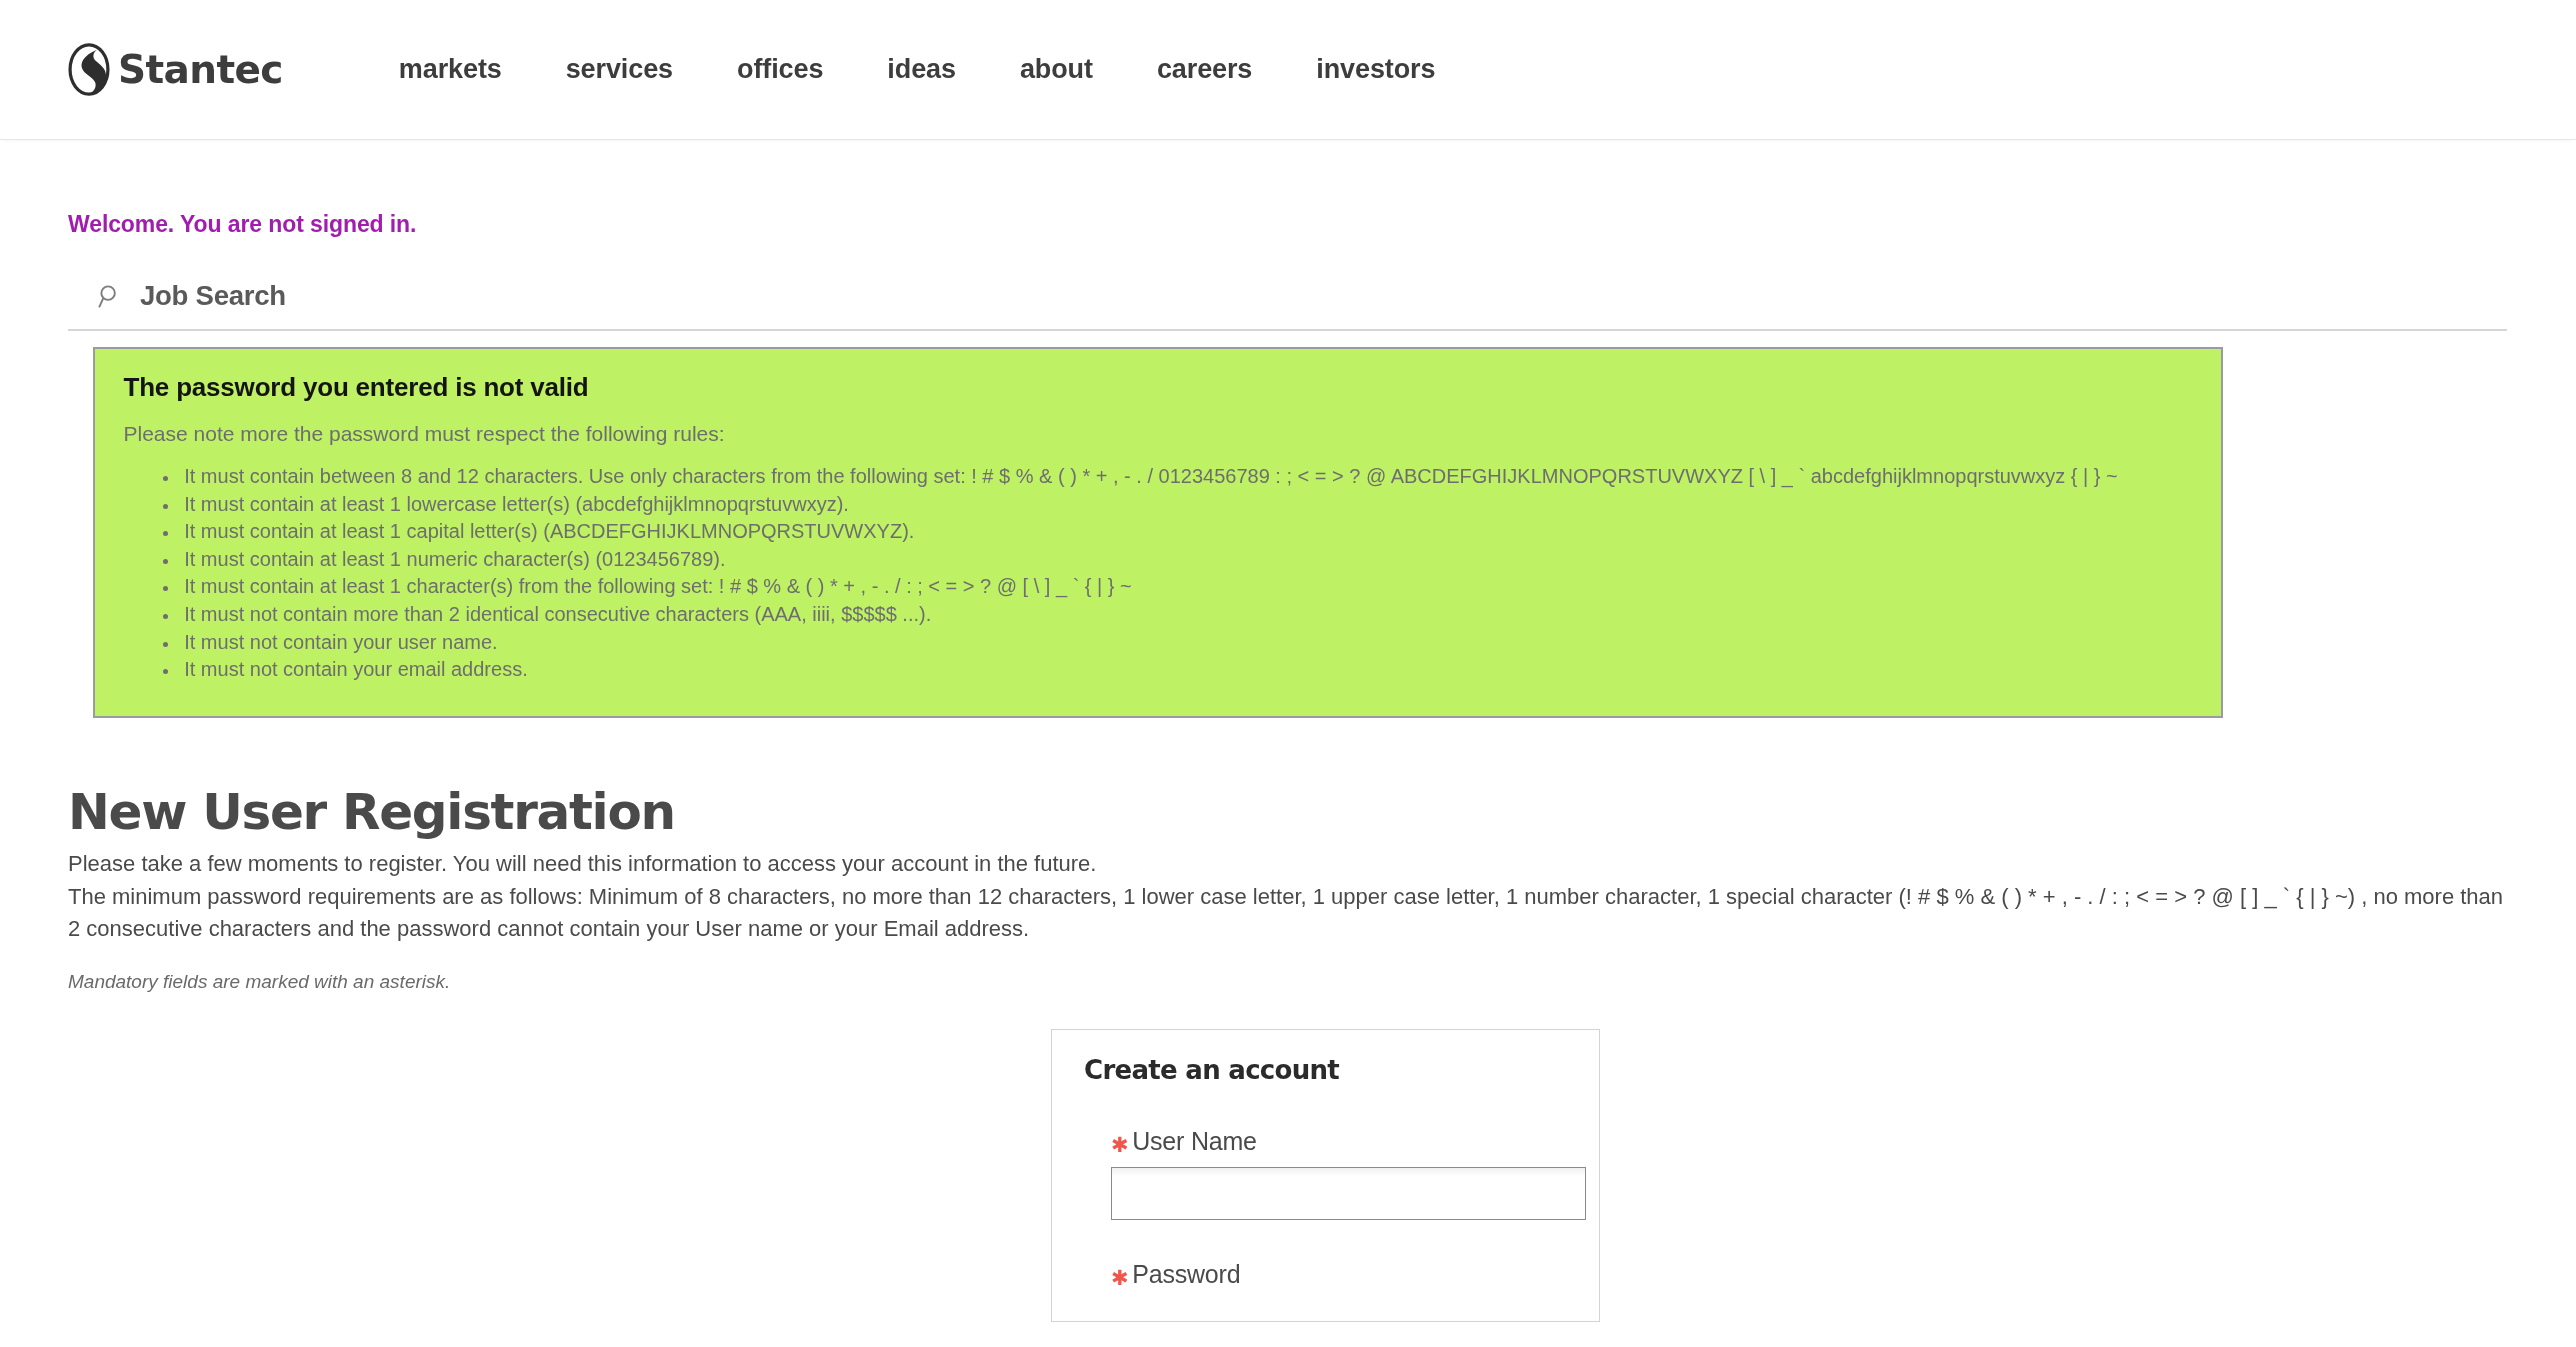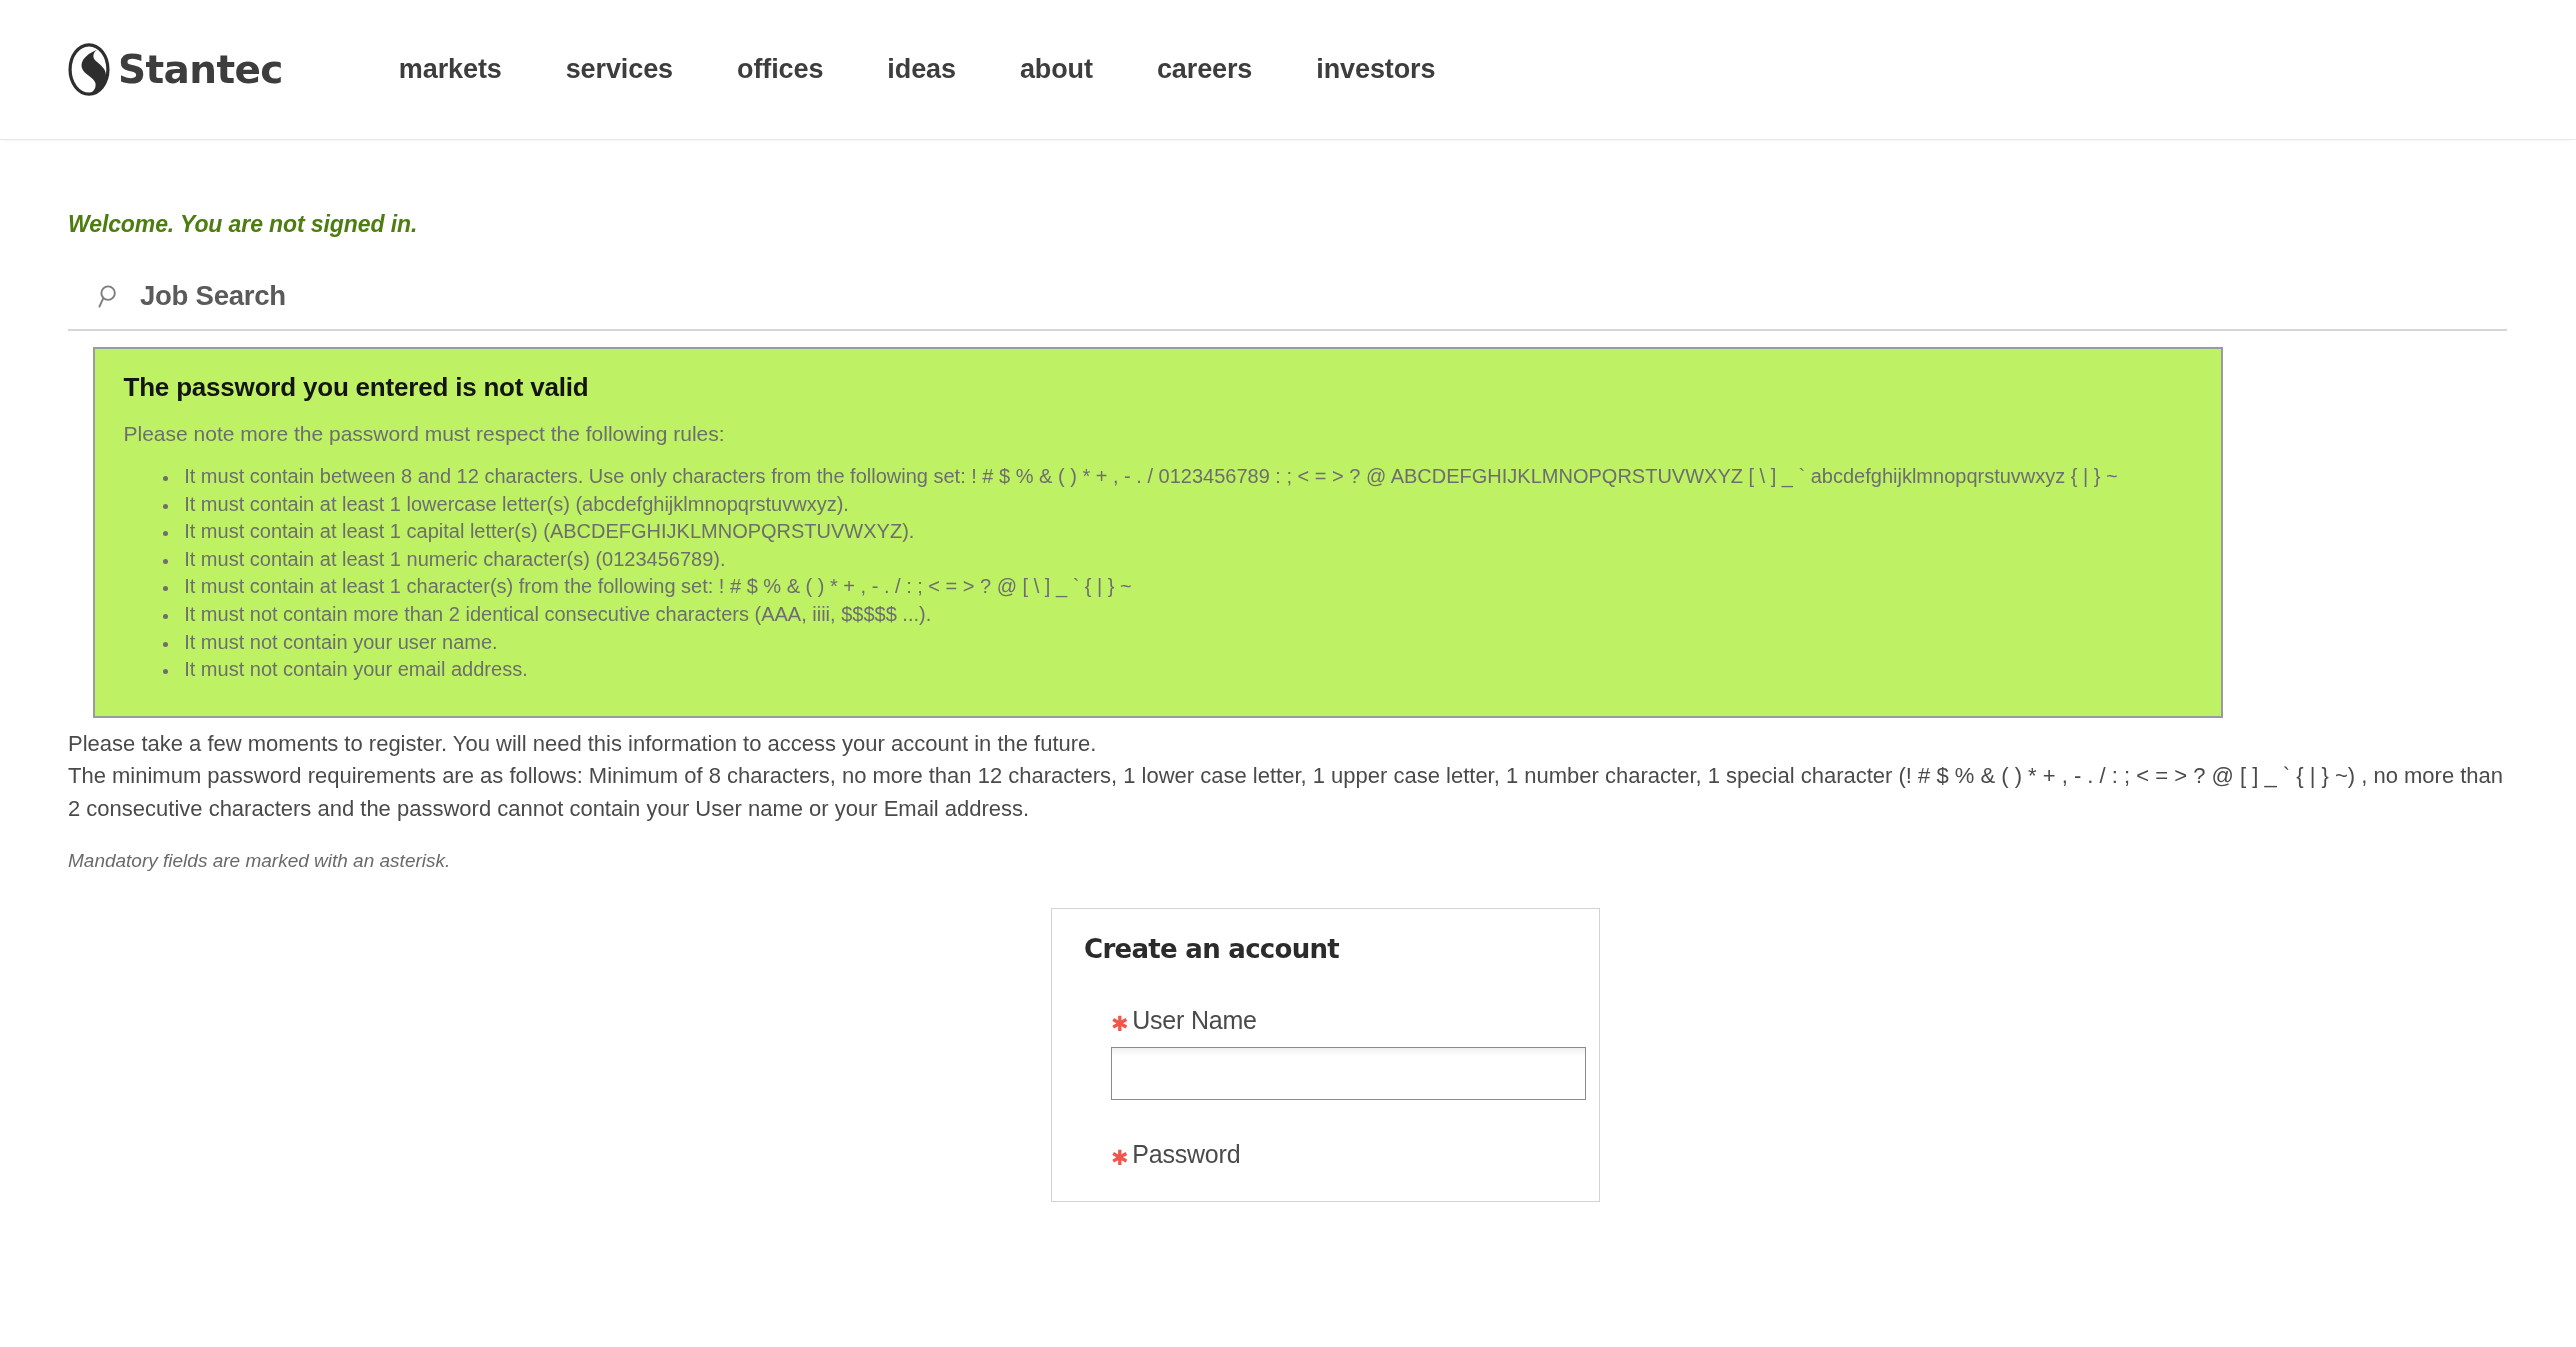--- a/index.html
+++ b/index.html
@@ -64,23 +64,22 @@
 
   
   .page {
     padding: 0 0 0 0;
   }
   .welcome {
     margin: 0;
     padding: 72px 0 0 68px;
     font-size: 23px;
     font-weight: 700;
-    color: #4d7c0f;
+    color: #a21caf;
     letter-spacing: -0.1px;
-    font-style: italic;
   }
 
   
   .jobsearch-bar {
     margin: 42px 68px 0 68px;
     width: 2439px;
     padding-bottom: 17px;
     border-bottom: 2.9px solid #d6d6d6;
     display: flex;
     align-items: center;
@@ -256,20 +255,21 @@
       <li>It must contain at least 1 lowercase letter(s) (abcdefghijklmnopqrstuvwxyz).</li>
       <li>It must contain at least 1 capital letter(s) (ABCDEFGHIJKLMNOPQRSTUVWXYZ).</li>
       <li>It must contain at least 1 numeric character(s) (0123456789).</li>
       <li>It must contain at least 1 character(s) from the following set: ! # $ % &amp; ( ) * + , - . / : ; &lt; = &gt; ? @ [ \ ] _ ` { | } ~</li>
       <li>It must not contain more than 2 identical consecutive characters (AAA, iiii, $$$$$ ...).</li>
       <li>It must not contain your user name.</li>
       <li>It must not contain your email address.</li>
     </ul>
   </section>
 
+  <h1 class="reg-title">New User Registration</h1>
 
   <div class="reg-intro">
     <span class="line">Please take a few moments to register. You will need this information to access your account in the future.</span>
     <span class="line">The minimum password requirements are as follows: Minimum of 8 characters, no more than 12 characters, 1 lower case letter, 1 upper case letter, 1 number character, 1 special character (! # $ % &amp; ( ) * + , - . / : ; &lt; = &gt; ? @ [ ] _ ` { | } ~) , no more than 2 consecutive characters and the password cannot contain your User name or your Email address.</span>
   </div>
 
   <p class="mandatory-note">Mandatory fields are marked with an asterisk.</p>
 
   <div class="card-wrap">
     <section class="account-card">

